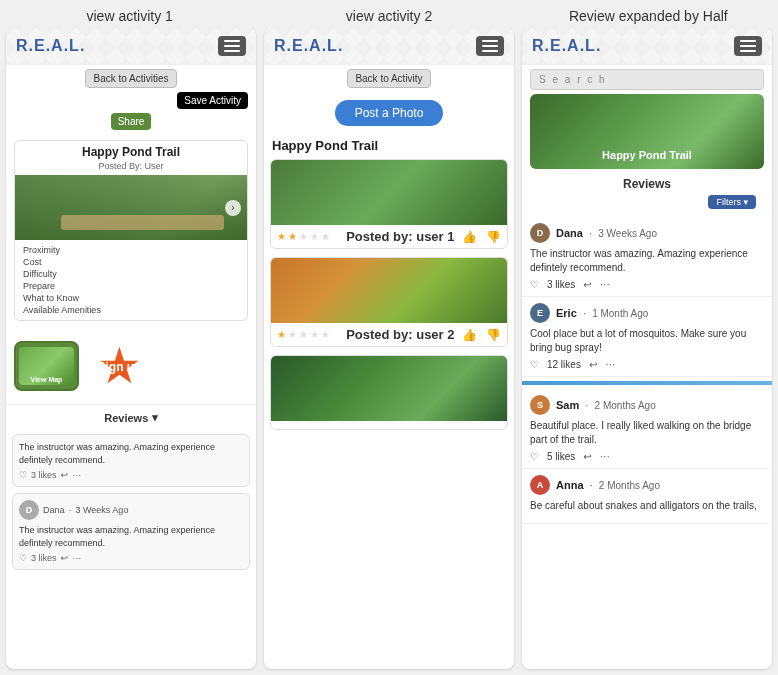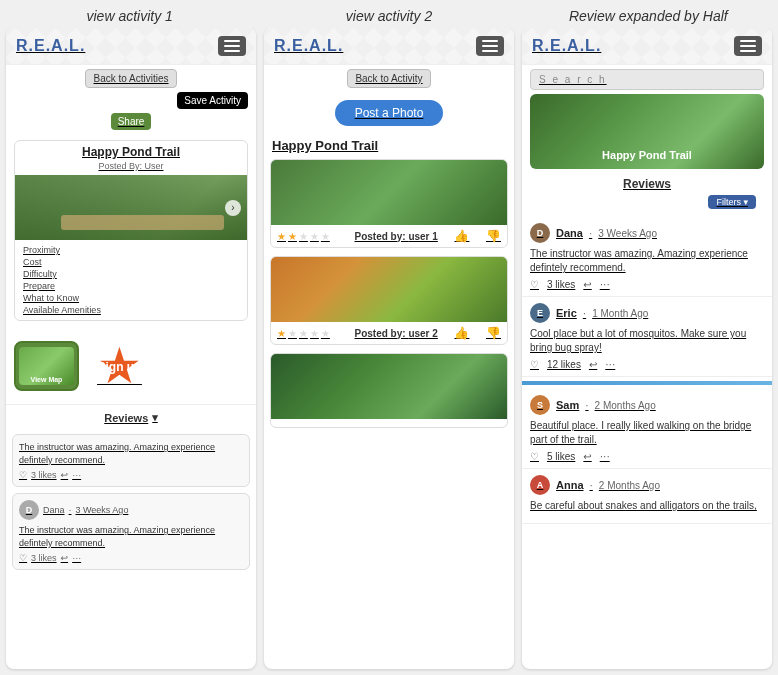--- a/index.html
+++ b/index.html
@@ -16,30 +16,28 @@
     .top-labels {
       display: flex;
       padding: 8px 0 4px 0;
       background: #f0f0f0;
     }
     .top-label {
       flex: 1;
       text-align: center;
       font-size: 14px;
       color: #333;
-      font-style: italic;
     }
 
     .panels {
       display: flex;
       flex: 1;
       gap: 8px;
       padding: 0 6px 6px 6px;
       overflow: hidden;
-      text-decoration: underline;
     }
 
     .panel {
       flex: 1;
       background: white;
       border-radius: 8px;
       overflow: hidden;
       display: flex;
       flex-direction: column;
       box-shadow: 0 1px 3px rgba(0,0,0,0.15);
@@ -387,21 +385,21 @@
       color: #f5a623;
       font-size: 10px;
     }
 
     .star-empty {
       color: #ddd;
       font-size: 10px;
     }
 
     .posted-by {
-      font-size: 10px;
+      font-size: 13px;
       font-weight: bold;
       color: #333;
       padding-left: 8px;
     }
 
     .thumb-up { color: #4a7a3a; font-size: 12px; cursor: pointer; }
     .thumb-down { color: #7a3a3a; font-size: 12px; cursor: pointer; }
 
     
     .search-bar {

